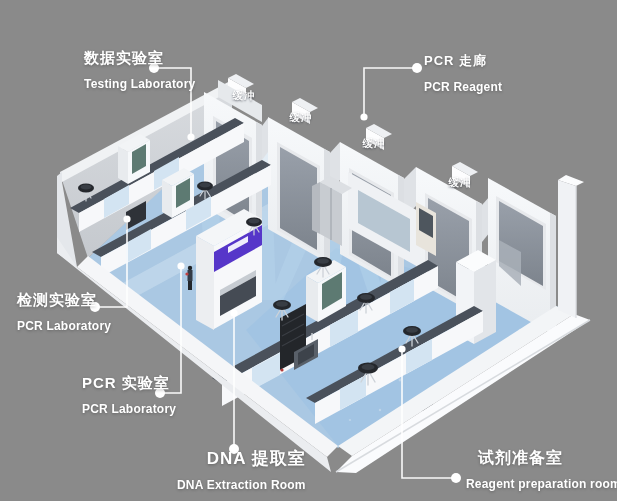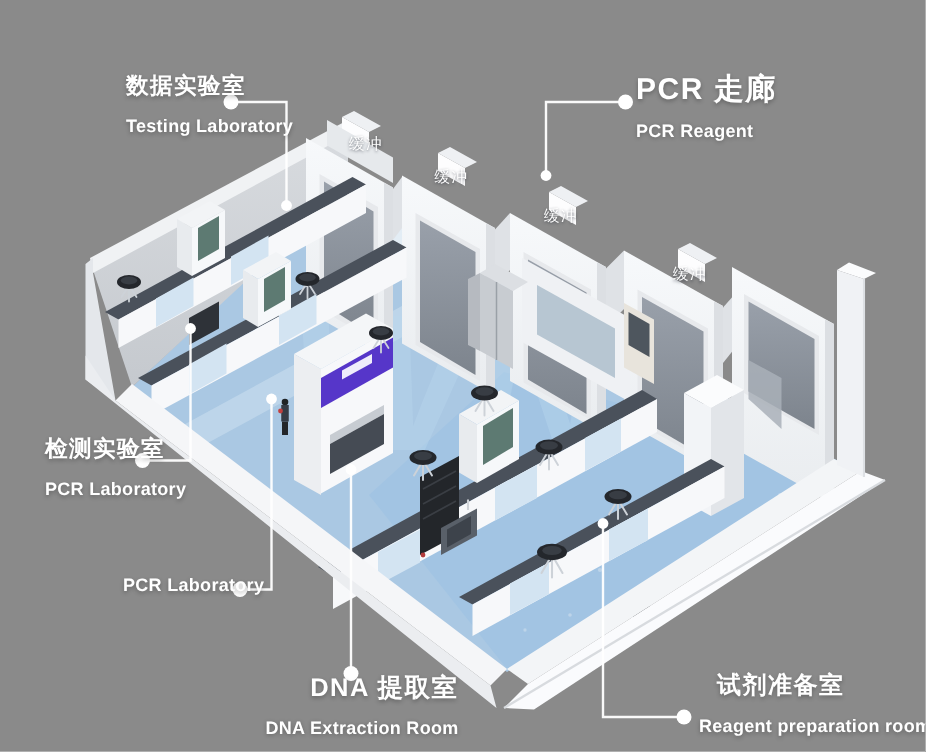--- a/index.html
+++ b/index.html
@@ -5,28 +5,28 @@
   html,body{margin:0;padding:0;}
   .stage{position:relative;width:617px;height:501px;background:#8a8a8a;overflow:hidden;
          font-family:"Liberation Sans","DejaVu Sans",sans-serif;}
   .stage svg{position:absolute;left:0;top:0;}
   .callout{position:absolute;color:#fff;z-index:5;white-space:nowrap;
            text-shadow:0 1px 3px rgba(0,0,0,.28);}
   .callout .zh{display:block;font-weight:bold;font-size:15px;line-height:19px;letter-spacing:1px;}
   .callout .en{display:block;font-weight:bold;font-size:12px;line-height:15px;margin-top:10px;letter-spacing:.2px;}
   .co-testing{left:84px;top:48px;}
   .co-corridor{left:424px;top:51px;}
-  .co-corridor .zh{font-size:20px;}
-  .co-detection{left:30px;top:290px;}
+  .co-corridor .zh{font-size:13px;}
+  .co-detection{left:17px;top:290px;}
   .co-pcrlab{left:82px;top:373px;}
   .co-dna{left:177px;top:449px;}
   .co-dna .zh{font-size:17px;text-align:right;}
   .co-reagent{left:466px;top:448px;}
   .co-reagent .zh{font-size:16px;margin-left:12px;}
-  .buffer-label{position:absolute;color:#fff;font-weight:normal;font-size:10.5px;z-index:4;
+  .buffer-label{position:absolute;color:#fff;font-weight:bold;font-size:10.5px;z-index:4;
                 transform:translate(-50%,-50%);text-shadow:0 1px 2px rgba(40,45,55,.65);letter-spacing:1px;}
   .b1{left:244px;top:96px;} .b2{left:301px;top:118px;} .b3{left:374px;top:144px;} .b4{left:460px;top:183px;}
 </style>
 </head>
 <body>
 
 <div class="stage">
 
 <svg width="617" height="501" viewBox="0 0 617 501">
   <defs>
@@ -324,20 +324,21 @@
   </div>
   <div class="callout co-corridor">
     <span class="zh">PCR 走廊</span>
     <span class="en">PCR Reagent</span>
   </div>
   <div class="callout co-detection">
     <span class="zh">检测实验室</span>
     <span class="en">PCR Laboratory</span>
   </div>
   <div class="callout co-pcrlab">
+    <span class="zh">PCR 实验室</span>
     <span class="en">PCR Laboratory</span>
   </div>
   <div class="callout co-dna">
     <span class="zh">DNA 提取室</span>
     <span class="en">DNA Extraction Room</span>
   </div>
   <div class="callout co-reagent">
     <span class="zh">试剂准备室</span>
     <span class="en">Reagent preparation room</span>
   </div>

